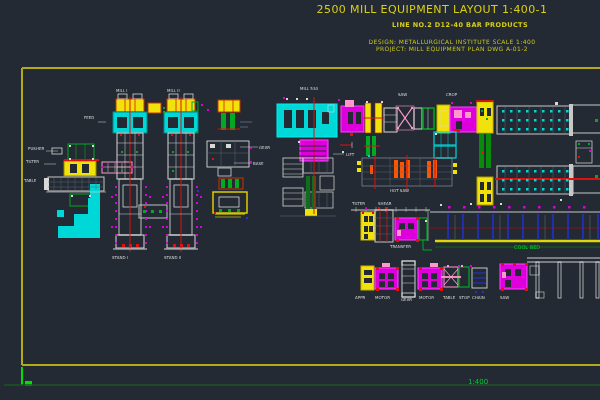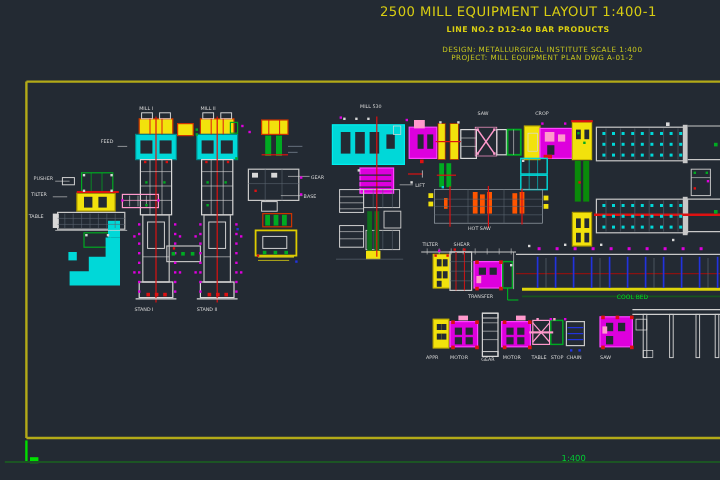--- a/index.html
+++ b/index.html
@@ -2,21 +2,21 @@
 <html><head>
 <meta charset="utf-8">
 <style>
   html,body{margin:0;padding:0;background:#15191f;}
   #viewport{position:relative;width:600px;height:400px;overflow:hidden;
     font-family:"DejaVu Sans",sans-serif;}
   #cad-svg{position:absolute;left:0;top:0;}
   .title-line{position:absolute;text-align:center;letter-spacing:.4px;
     font-family:"DejaVu Sans",sans-serif;white-space:nowrap;overflow:hidden;}
   #t1{left:287px;top:3px;width:290px;font-size:11px;font-weight:normal;color:#d9ce12;}
-  #t2{left:330px;top:21px;width:220px;font-size:6.5px;font-weight:bold;color:#d9ce12;}
+  #t2{left:350px;top:21px;width:220px;font-size:6.5px;font-weight:bold;color:#d9ce12;}
   #t3{left:332px;top:38px;width:240px;font-size:6px;color:#c6c61e;}
   #t4{left:332px;top:45px;width:240px;font-size:6px;color:#c6c61e;}
   svg text{font-family:"DejaVu Sans",sans-serif;}
 </style>
 </head>
 <body>
 
 <div id="viewport" style="background: rgb(35, 42, 51);">
   <svg id="cad-svg" width="600" height="400" viewBox="0 0 600 400">
       <rect x="0" y="0" width="600" height="400" fill="#232a33"></rect>

